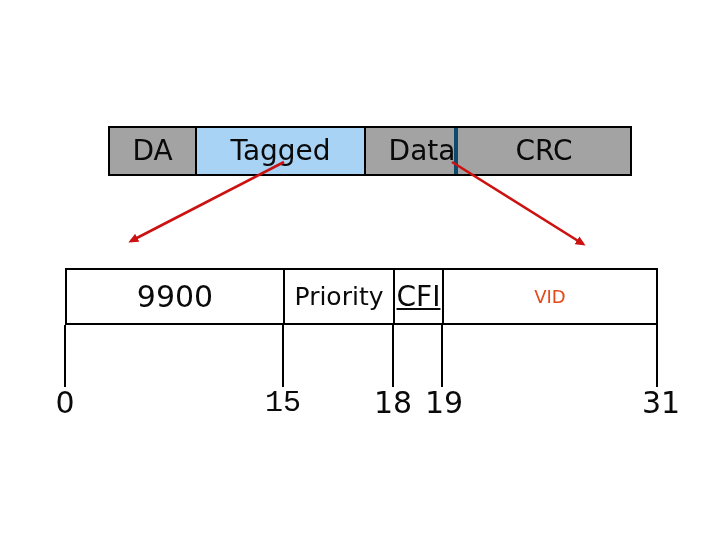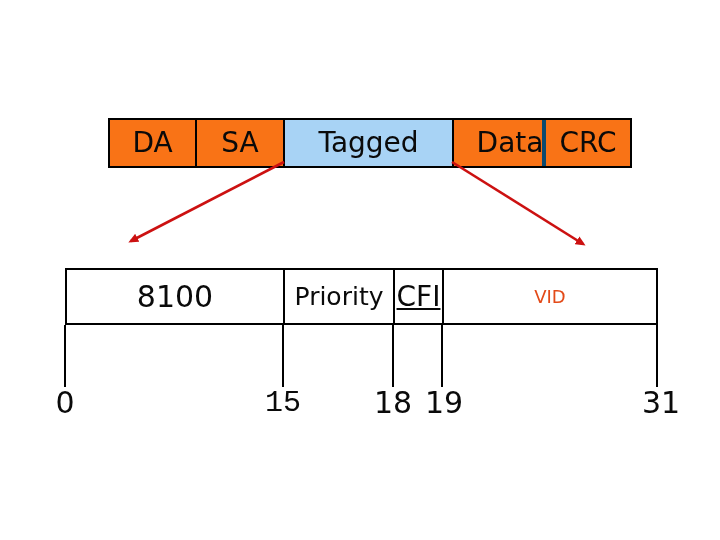--- a/index.html
+++ b/index.html
@@ -2,22 +2,22 @@
 <html><head>
 <meta charset="utf-8">
 <style>
   html,body{margin:0;padding:0;background:#fff;}
   .stage{
     position:relative;width:720px;height:540px;background:#ffffff;overflow:hidden;
     font-family:"DejaVu Sans",sans-serif;color:#0a0a0a;
   }
   
   .frame-row{
-    position:absolute;left:108px;top:118px;width:524px;height:50px;
-    border:2px solid #000;box-sizing:border-box;display:flex;background:#f97316;
+    position:absolute;left:108px;top:126px;width:524px;height:50px;
+    border:2px solid #000;box-sizing:border-box;display:flex;background:#a3a3a3;
   }
   .cell{
     display:flex;align-items:center;justify-content:center;
     box-sizing:border-box;font-size:28px;line-height:1;white-space:nowrap;
   }
   .frame-row .cell{border-left:2px solid #000;}
   .frame-row .cell:first-child{border-left:none;}
   .frame-row .cell.thick-left{border-left:4px solid #0c4a6e;}
   .w-da{width:85px;}
   .w-sa{width:88px;}
@@ -46,38 +46,37 @@
     font-size:30px;line-height:1;
   }
 </style>
 </head>
 <body>
 
 <div class="stage">
 
   <div class="frame-row">
     <div class="cell w-da">DA</div>
-    <div class="cell w-sa">SA</div>
     <div class="cell w-tagged" style="background: rgb(168, 211, 245);">Tagged</div>
     <div class="cell w-data">Data</div>
     <div class="cell w-crc thick-left">CRC</div>
   </div>
 
   <svg class="arrows" viewBox="0 0 720 540" xmlns="http://www.w3.org/2000/svg">
     <defs>
       <marker id="ah" markerWidth="10" markerHeight="9" refX="7" refY="4.5" orient="auto" markerUnits="userSpaceOnUse">
         <path id="arrowhead-path" d="M0,0 L10,4.5 L0,9 Z" fill="#CC1111"></path>
       </marker>
     </defs>
     <line x1="284" y1="162" x2="131" y2="241" stroke="#CC1111" stroke-width="2.6" marker-end="url(#ah)"></line>
     <line x1="452" y1="162" x2="583" y2="244" stroke="#CC1111" stroke-width="2.6" marker-end="url(#ah)"></line>
   </svg>
 
   <div class="tag-row">
-    <div class="cell w-8100">8100</div>
+    <div class="cell w-8100">9900</div>
     <div class="cell w-priority">Priority</div>
     <div class="cell w-cfi">CFI</div>
     <div class="cell w-vid" style="color: rgb(227, 74, 24);">VID</div>
   </div>
 
   <div class="tick" style="left:64px;"></div>
   <div class="tick" style="left:282px;"></div>
   <div class="tick" style="left:392px;"></div>
   <div class="tick" style="left:441px;"></div>
   <div class="tick" style="left:656px;"></div>

